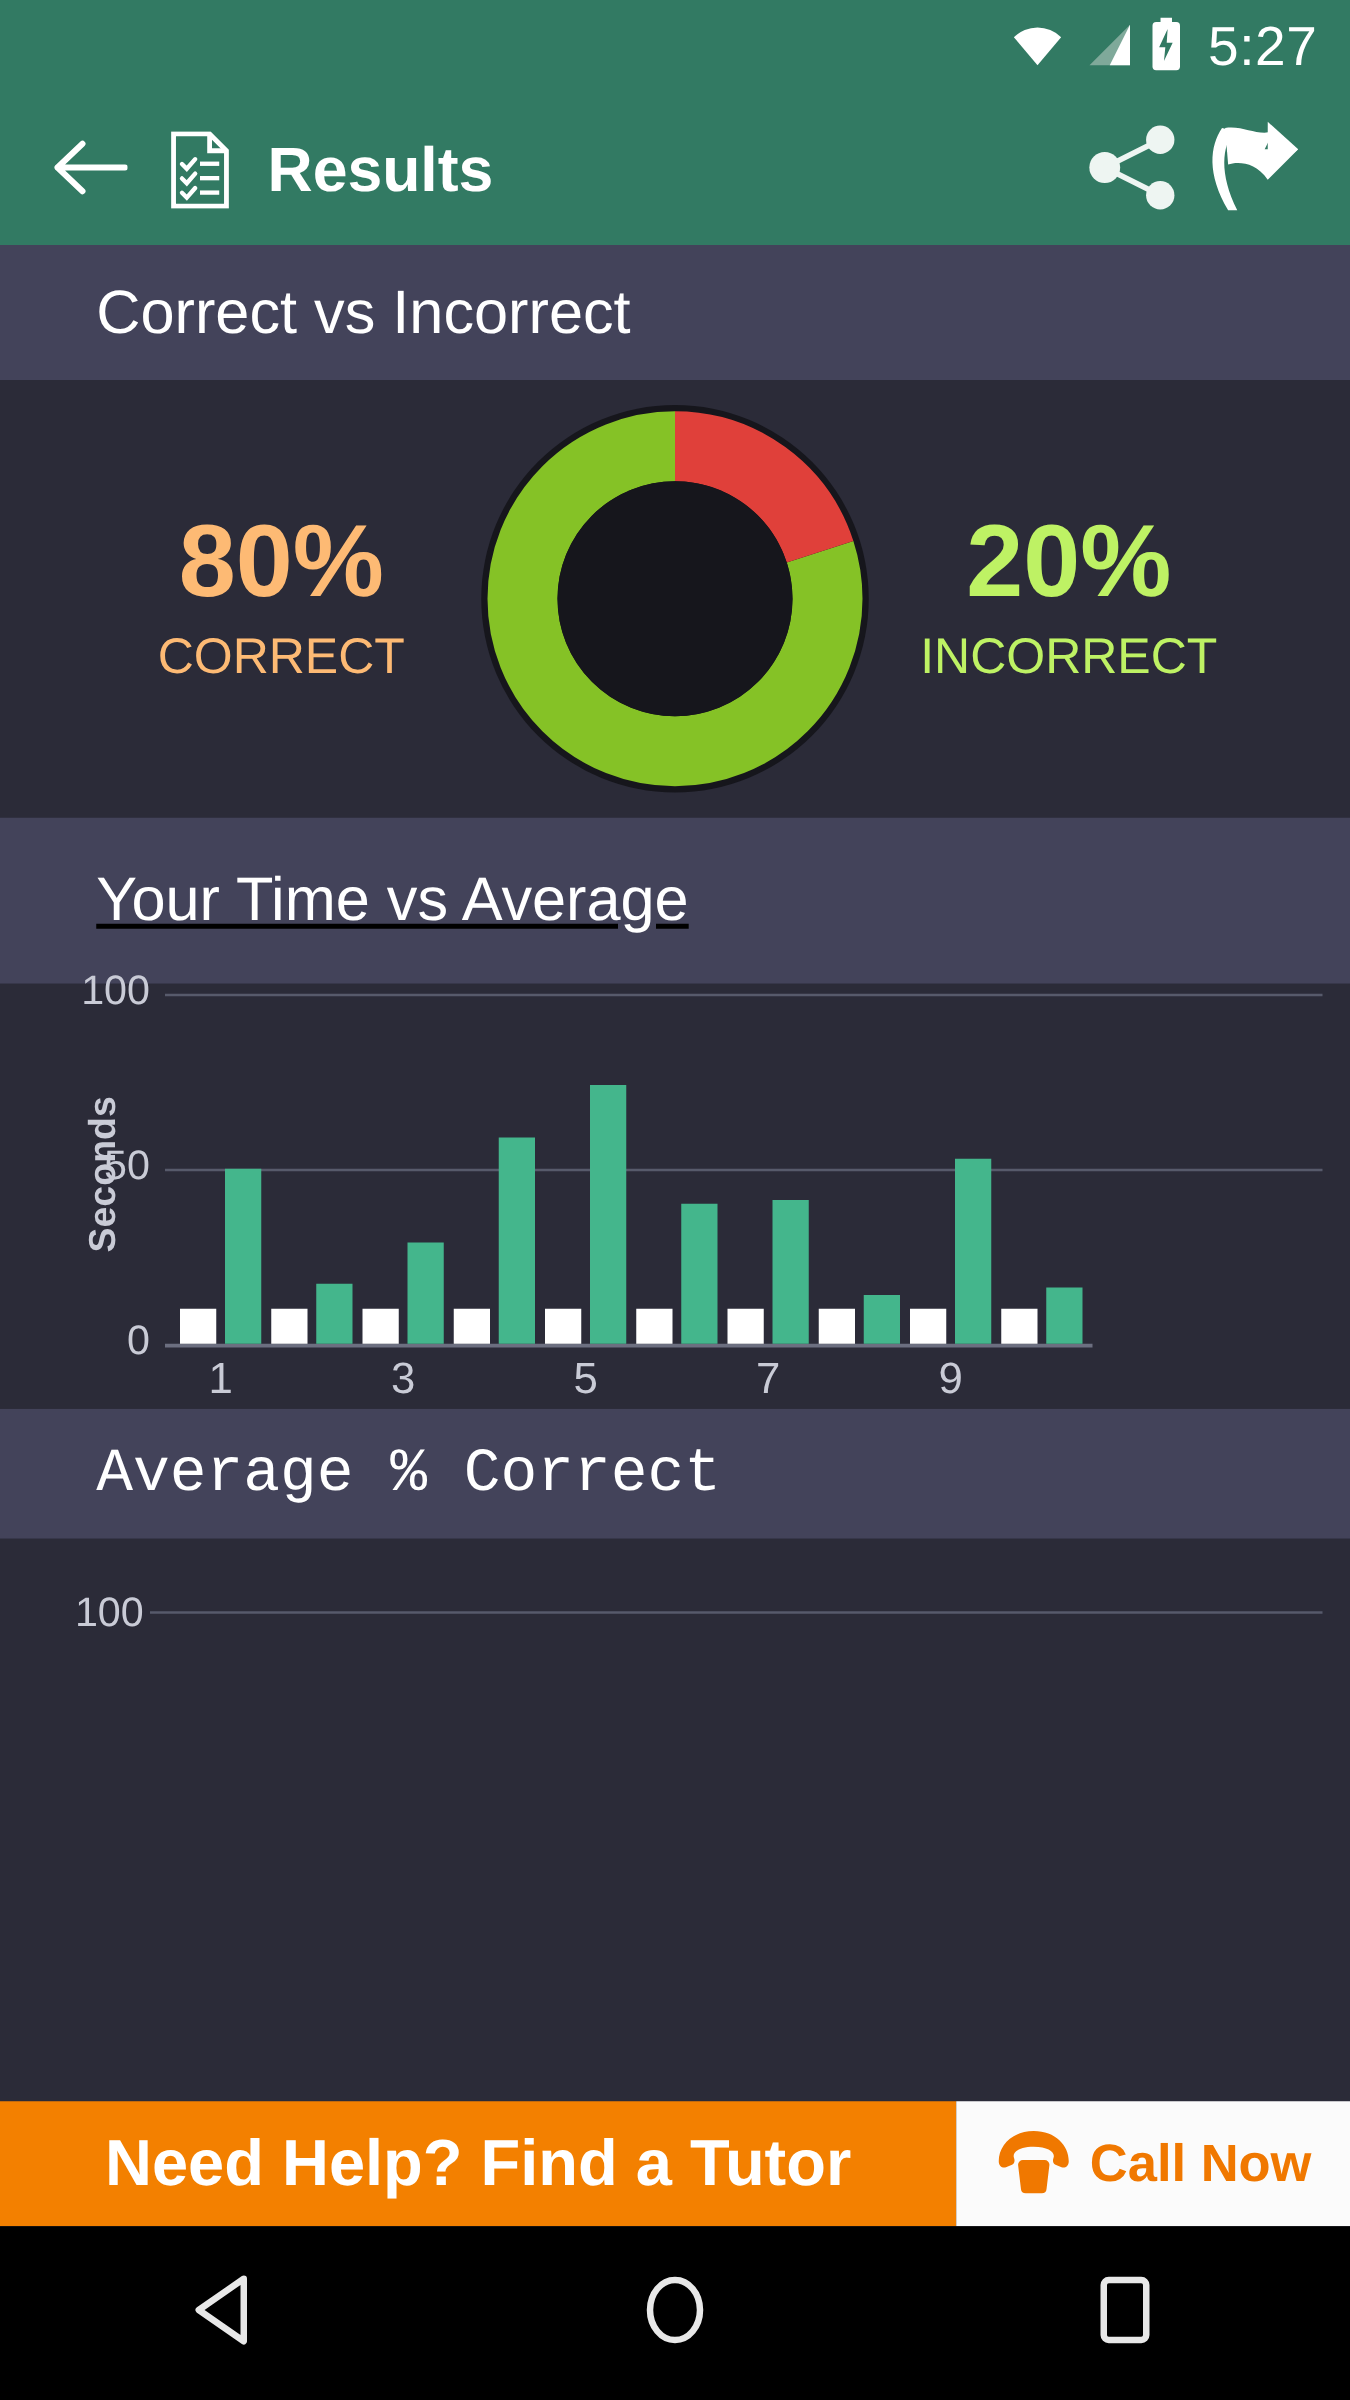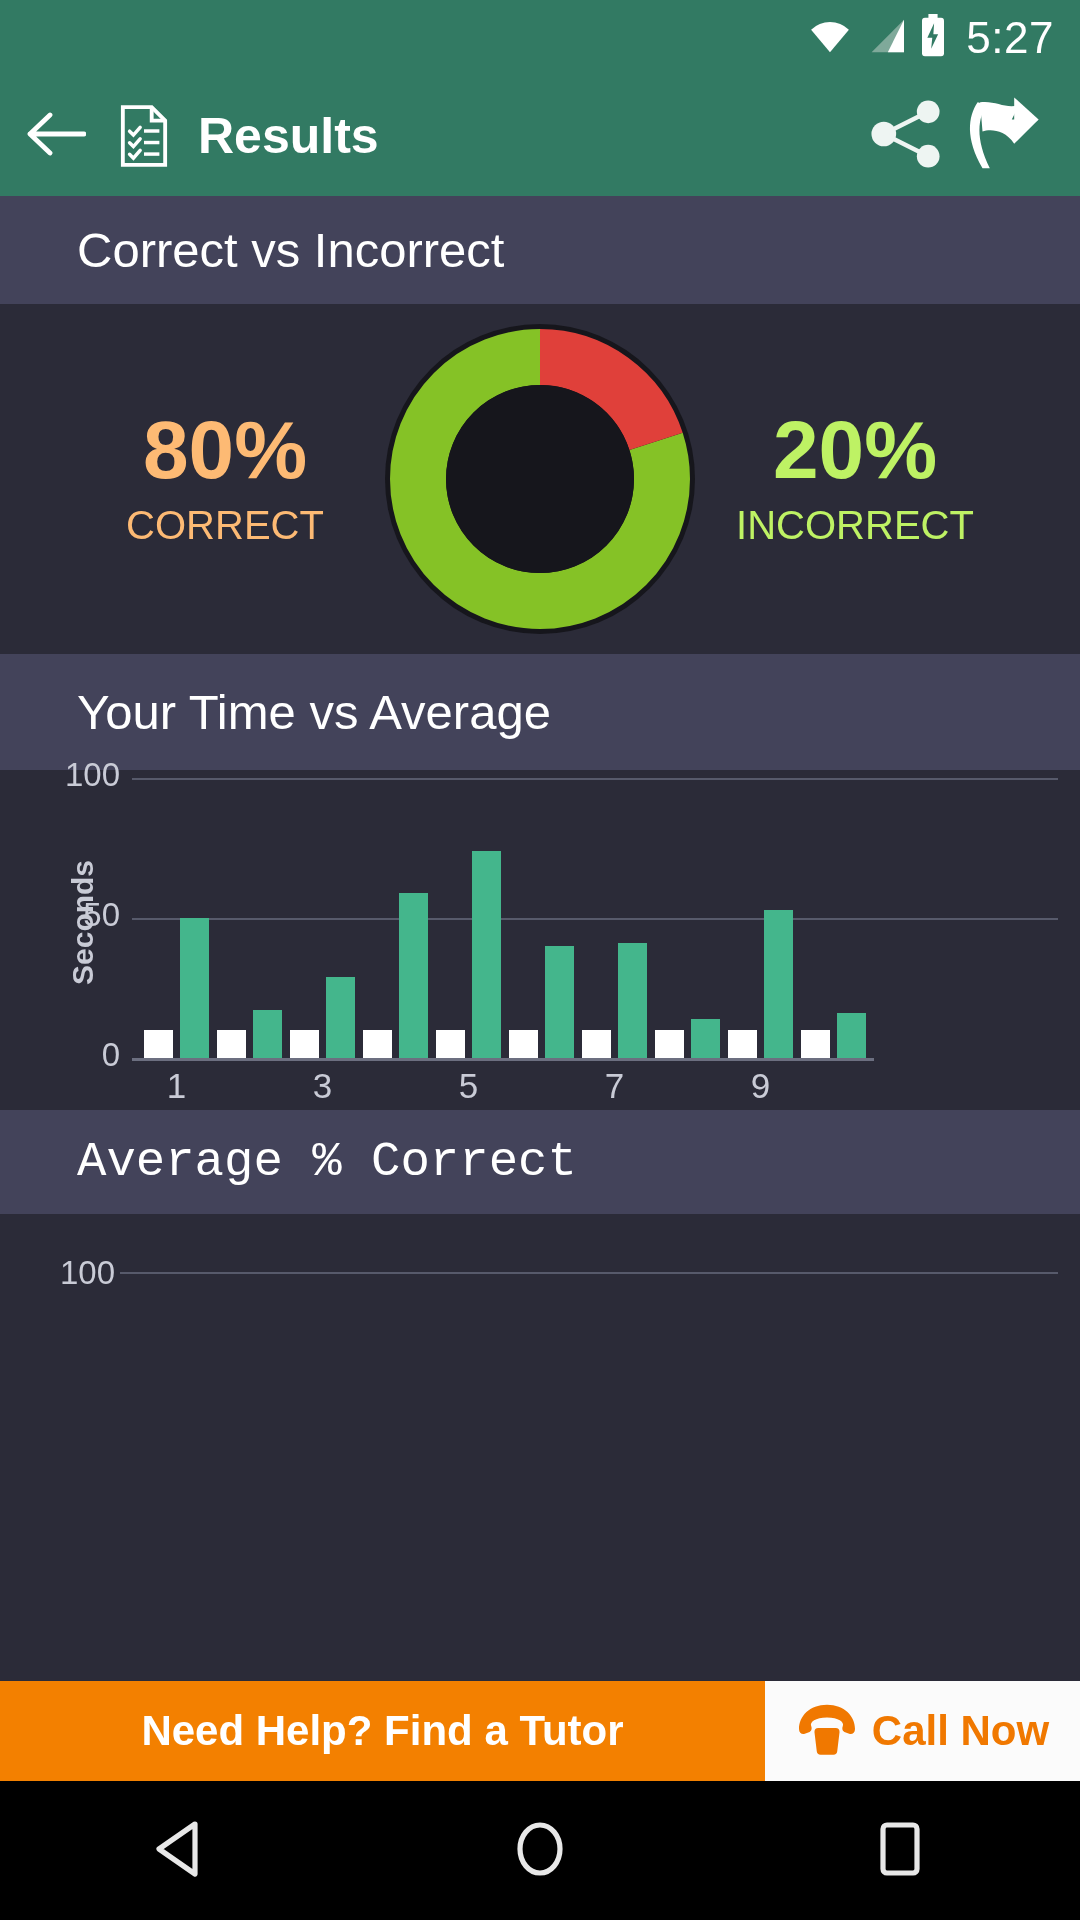--- a/index.html
+++ b/index.html
@@ -19,42 +19,42 @@
   }
   .sb-icon { display: block; }
   .sb-time {
     color: #ffffff; font-size: 44px; font-weight: 400;
     letter-spacing: 0.5px; line-height: 1; margin-left: 6px;
   }
 
   
   .appbar {
     height: 120px; background: #327a63;
-    display: flex; align-items: center; padding: 0 30px 0 20px;
+    display: flex; align-items: center; padding: 0 30px 0 36px;
   }
   .back-btn { width: 72px; height: 72px; display:flex; align-items:center; justify-content:center; cursor: pointer; }
   .title-icon { margin-left: 24px; width: 56px; height: 62px; display:flex; align-items:center; justify-content:center;}
   .appbar-title {
     color: #ffffff; font-size: 50px; font-weight: bold;
     margin-left: 26px; line-height: 1; white-space: nowrap;
   }
   .appbar-spacer { flex: 1; }
   .appbar-action { width: 96px; height: 96px; display:flex; align-items:center; justify-content:center; cursor:pointer; }
 
   
   .section-header {
     background: #43435a;
     display: flex; align-items: center;
     padding-left: 77px;
   }
   .section-header .label {
     color: #ffffff; font-size: 49px; font-weight: 400; line-height: 1;
   }
   .h1 { height: 108px; }
-  .h2 { height: 116px; }
+  .h2 { height: 133px; text-decoration: underline; }
   .h3 { height: 104px; font-family: Liberation Mono, monospace; }
 
   
   .donut-panel {
     background: #2b2b38; height: 350px;
     display: flex; align-items: center; justify-content: center;
     position: relative;
   }
   .stat { text-align: center; width: 300px; }
   .stat .pct { font-size: 82px; font-weight: bold; line-height: 1.06; }
@@ -84,21 +84,21 @@
   .bar.avg { background: #ffffff; }
   .bar.you { background: #44b68c; }
   .xticks { position: absolute; display: flex; }
   .xtick { color: #c9cbd6; font-size: 35px; text-align: center; }
 
   
   .banner { position: absolute; left: 0; bottom: 139px; width: 1080px; height: 100px; display: flex; }
   .banner-main {
     flex: 1; background: #f38000; display: flex; align-items: center; justify-content: center;
   }
-  .banner-main .txt { color: #ffffff; font-size: 42px; font-weight: bold; }
+  .banner-main .txt { color: #ffffff; font-size: 52px; font-weight: bold; }
   .banner-cta {
     width: 315px; background: #fbfbfb; display: flex; align-items: center;
     justify-content: center; gap: 14px; cursor: pointer;
   }
   .banner-cta .txt { color: #f07800; font-size: 42px; font-weight: bold; }
 
   
   .navbar {
     position: absolute; left: 0; bottom: 0; width: 1080px; height: 139px;
     background: #000000; display: flex; align-items: center; justify-content: space-around;

